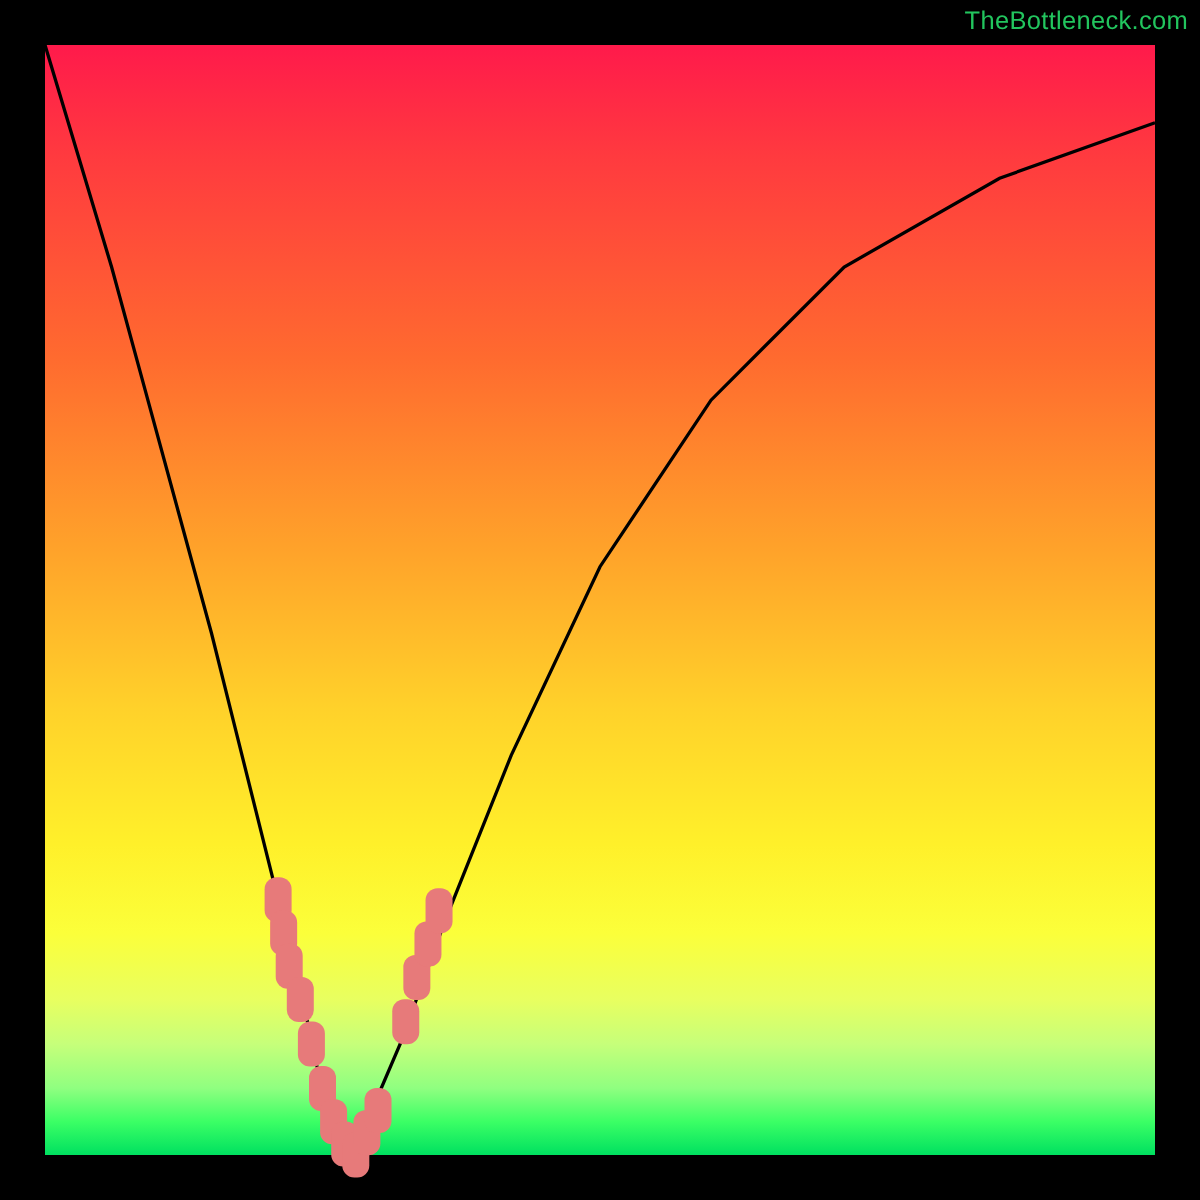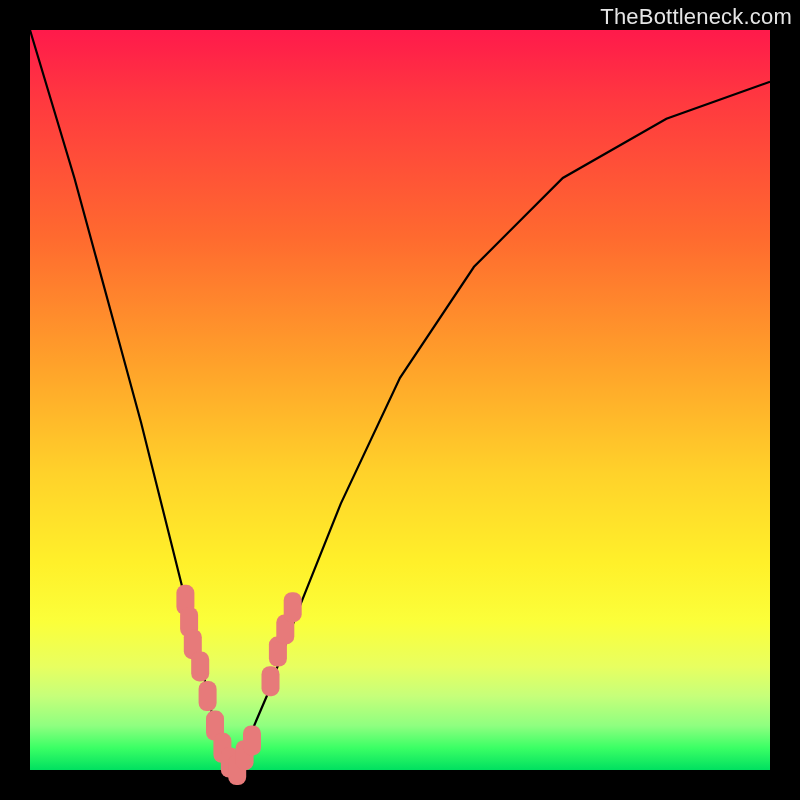--- a/index.html
+++ b/index.html
@@ -39,22 +39,22 @@
       #c6ff7a 90%,
       #8fff80 94%,
       #3bff65 97%,
       #00e060 100%
     );
   }
   .watermark {
     position: absolute;
     top: 4px;
     right: 8px;
-    color: #e5e5e5;
-    font-size: 22px;
+    color: #22c55e;
+    font-size: 17px;
     font-weight: 500;
     letter-spacing: 0.2px;
     user-select: none;
   }
   svg.curve {
     position: absolute;
     left: 0;
     top: 0;
     width: 740px;
     height: 740px;

